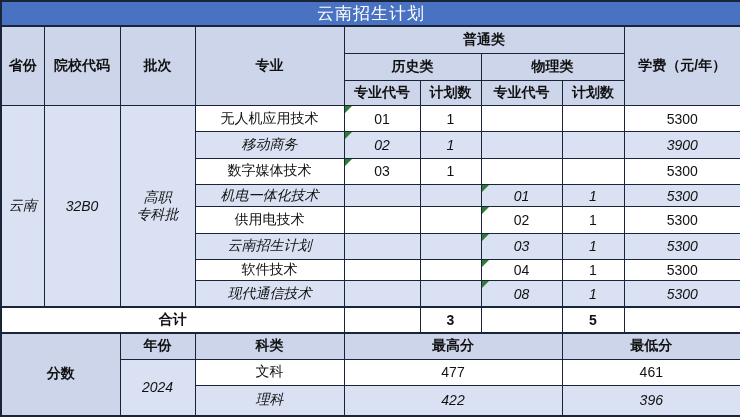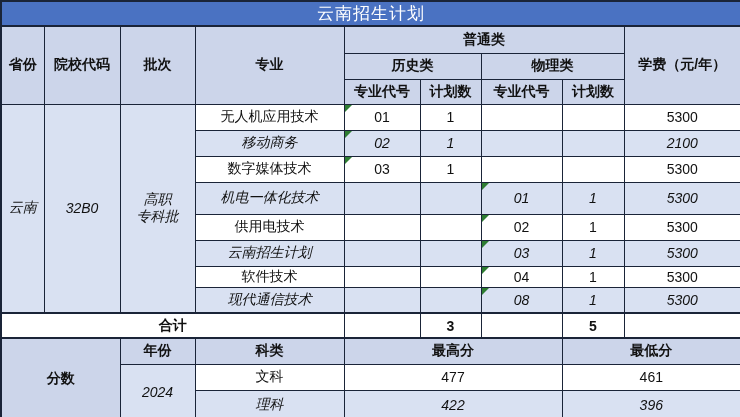--- a/index.html
+++ b/index.html
@@ -126,33 +126,33 @@
     <td class="white"></td>
     <td class="white">5300</td>
   </tr>
 
   <tr style="height:26px">
     <td class="blue">移动商务</td>
     <td class="blue"><span class="flag"></span><span>02</span></td>
     <td class="blue">1</td>
     <td class="blue"></td>
     <td class="blue"></td>
-    <td class="blue">2100</td>
+    <td class="blue">3900</td>
   </tr>
 
   <tr style="height:26px">
     <td class="white">数字媒体技术</td>
     <td class="white"><span class="flag"></span><span>03</span></td>
     <td class="white">1</td>
     <td class="white"></td>
     <td class="white"></td>
     <td class="white">5300</td>
   </tr>
 
-  <tr style="height:32px">
+  <tr style="height:22px">
     <td class="blue">机电一体化技术</td>
     <td class="blue"></td>
     <td class="blue"></td>
     <td class="blue"><span class="flag"></span><span>01</span></td>
     <td class="blue">1</td>
     <td class="blue">5300</td>
   </tr>
 
   <tr style="height:26px">
     <td class="white">供用电技术</td>

